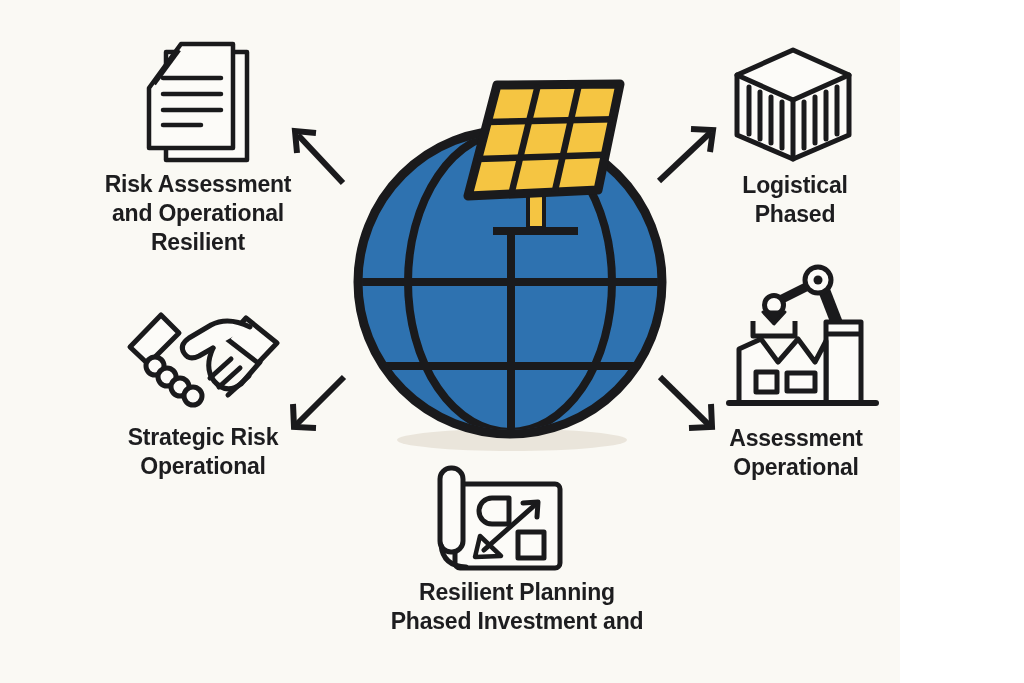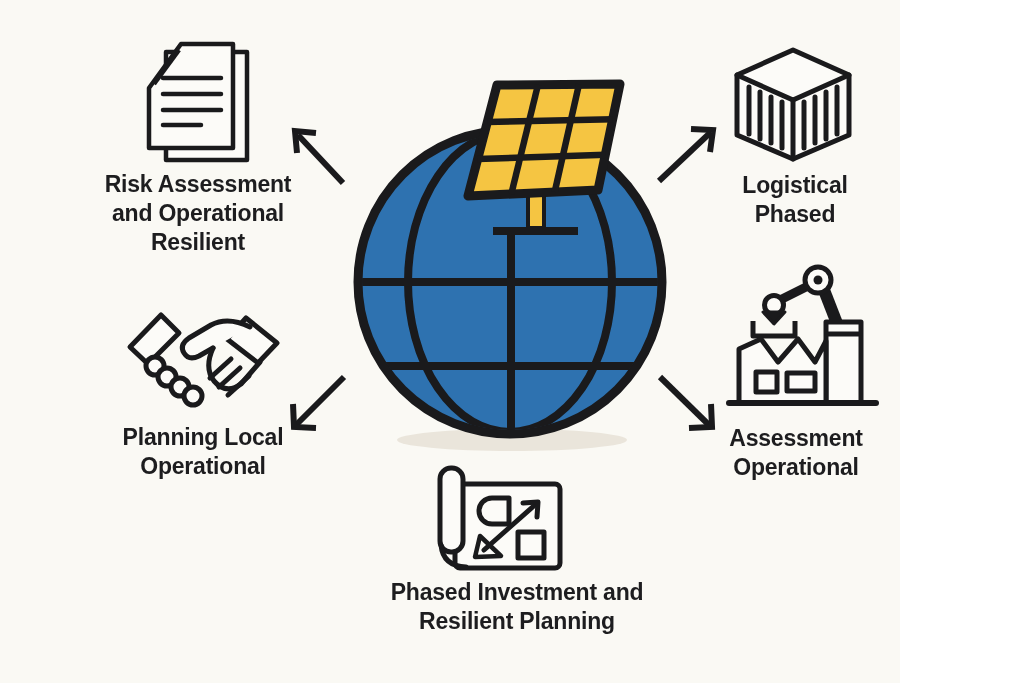--- a/index.html
+++ b/index.html
@@ -176,27 +176,27 @@
     <div>and Operational</div>
     <div>Resilient</div>
   </div>
 
   <div class="label" style="left:795px; top:171px;text-align:center;">
     <div>Logistical</div>
     <div>Phased</div>
   </div>
 
   <div class="label" style="left:203px; top:423px;">
-    <div>Planning Local</div>
+    <div>Strategic Risk</div>
     <div>Operational</div>
   </div>
 
   <div class="label" style="left:796px; top:424px;">
     <div>Assessment</div>
     <div>Operational</div>
   </div>
 
   <div class="label" style="left:517px; top:578px;">
+    <div>Resilient Planning</div>
     <div>Phased Investment and</div>
-    <div>Resilient Planning</div>
   </div>
 
 </div>
 
 </body></html>

